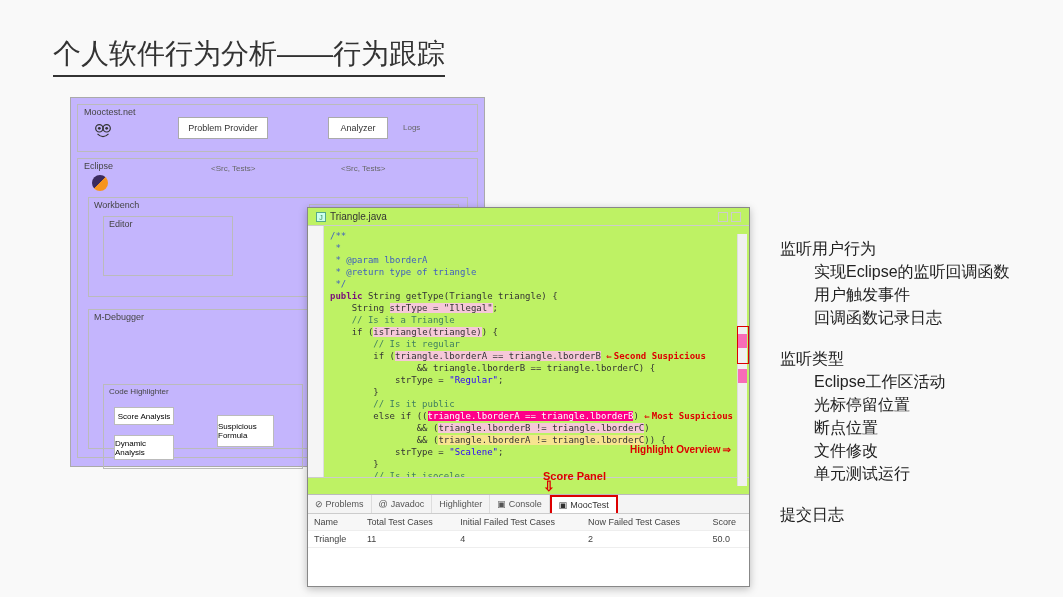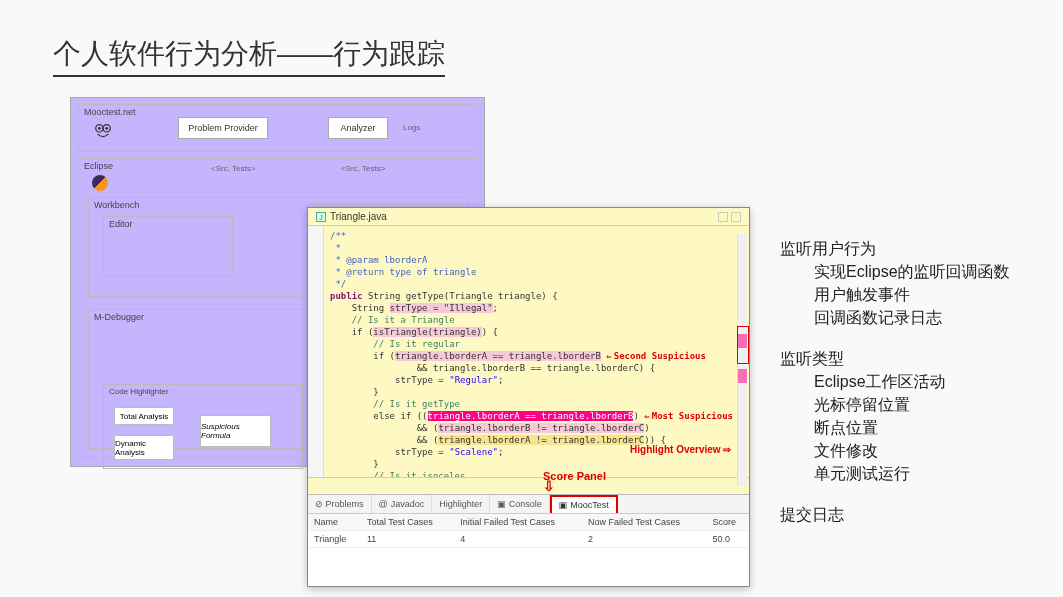--- a/index.html
+++ b/index.html
@@ -128,21 +128,21 @@
     font-size: 8px;
     color: #666;
   }
   
   .editor-shot {
     position: absolute;
     top: 207px;
     left: 307px;
     width: 443px;
     height: 380px;
-    background: #fef9c3;
+    background: #bef264;
     border: 1px solid #888;
     box-shadow: 0 2px 8px rgba(0,0,0,0.25);
   }
   .editor-tab {
     font-size: 10px;
     padding: 3px 8px;
     border-bottom: 1px solid #ccc;
     color: #333;
     display: flex;
     align-items: center;
@@ -301,23 +301,23 @@
       <div class="debug-var-box">
         <div class="wb-label">Debug Variable</div>
       </div>
       <div class="small-box" style="top:60px; left:220px; width:50px; height:20px;">Packa</div>
     </div>
 
     <div class="mdebugger">
       <div class="wb-label">M-Debugger</div>
       <div class="code-high-group">
         <div class="wb-label" style="font-size:8px;">Code Highlighter</div>
-        <div class="small-box" style="top:22px; left:10px; width:60px; height:18px;">Total Analysis</div>
+        <div class="small-box" style="top:22px; left:10px; width:60px; height:18px;">Score Analysis</div>
         <div class="small-box" style="top:50px; left:10px; width:60px; height:25px;">Dynamic Analysis</div>
-        <div class="small-box" style="top:30px; left:96px; width:71px; height:32px;font-style:italic;">Suspicious Formula</div>
+        <div class="small-box" style="top:30px; left:113px; width:57px; height:32px;">Suspicious Formula</div>
       </div>
       <div class="deh-box">
         <div class="wb-label" style="font-size:8px;">Deh</div>
       </div>
       <div class="tiny-text" style="top:68px; left:215px; transform:rotate(-90deg);">Marker</div>
     </div>
   </div>
 </div>
 
 <div class="editor-shot">
@@ -340,21 +340,21 @@
     <div class="code-line"><span class="kw-purple">public</span><span> String getType(Triangle triangle) {</span></div>
     <div class="code-line"><span>    String </span><span class="hl-pink">strType = "Illegal"</span><span>;</span></div>
     <div class="code-line"></div>
     <div class="code-line comment">    // Is it a Triangle</div>
     <div class="code-line"><span>    if (</span><span class="hl-pink">isTriangle(triangle)</span><span>) {</span></div>
     <div class="code-line comment">        // Is it regular</div>
     <div class="code-line"><span>        if (</span><span class="hl-pink">triangle.lborderA == triangle.lborderB</span> <span class="red-note arrow-left">Second Suspicious</span></div>
     <div class="code-line">                &amp;&amp; triangle.lborderB == triangle.lborderC) {</div>
     <div class="code-line"><span>            strType = </span><span class="str-blue">"Regular"</span><span>;</span></div>
     <div class="code-line">        }</div>
-    <div class="code-line comment">        // Is it getType</div>
+    <div class="code-line comment">        // Is it public</div>
     <div class="code-line"><span>        else if ((</span><span class="hl-yellow" style="background:#f08;color:#fff;">triangle.lborderA == triangle.lborderB</span><span>)</span> <span class="red-note arrow-left">Most Suspicious</span></div>
     <div class="code-line"><span>                &amp;&amp; (</span><span class="hl-pink">triangle.lborderB != triangle.lborderC</span><span>)</span></div>
     <div class="code-line"><span>                &amp;&amp; (</span><span class="hl-yellow">triangle.lborderA != triangle.lborderC</span><span>)) {</span></div>
     <div class="code-line"><span>            strType = </span><span class="str-blue">"Scalene"</span><span>;</span></div>
     <div class="code-line">        }</div>
     <div class="code-line comment">        // Is it isoceles</div>
 
   </div>
 
   <div class="right-overview">

